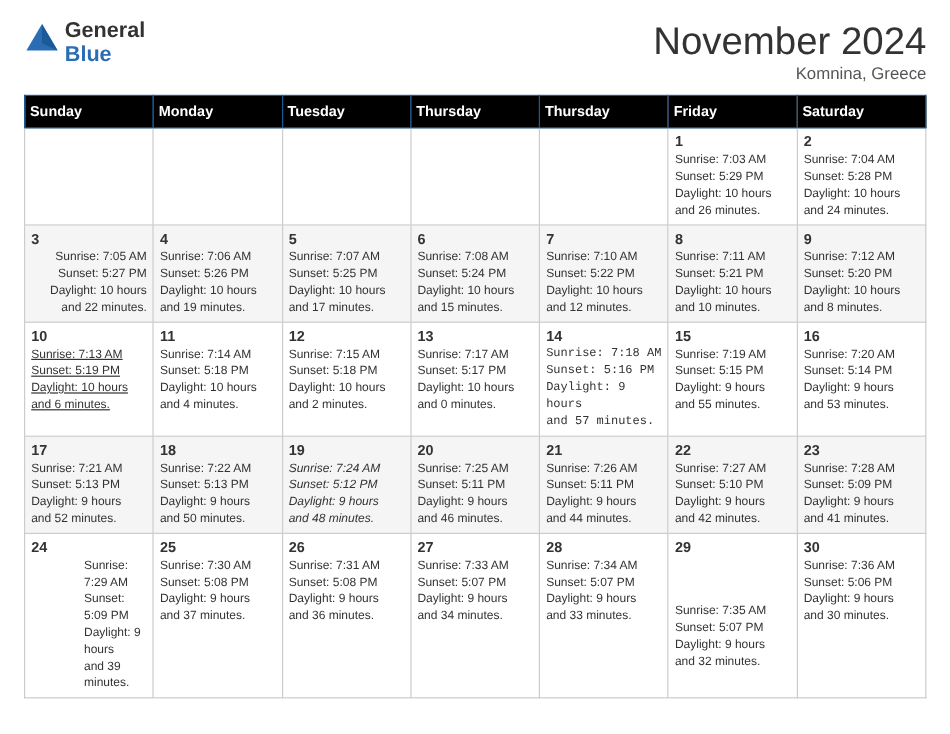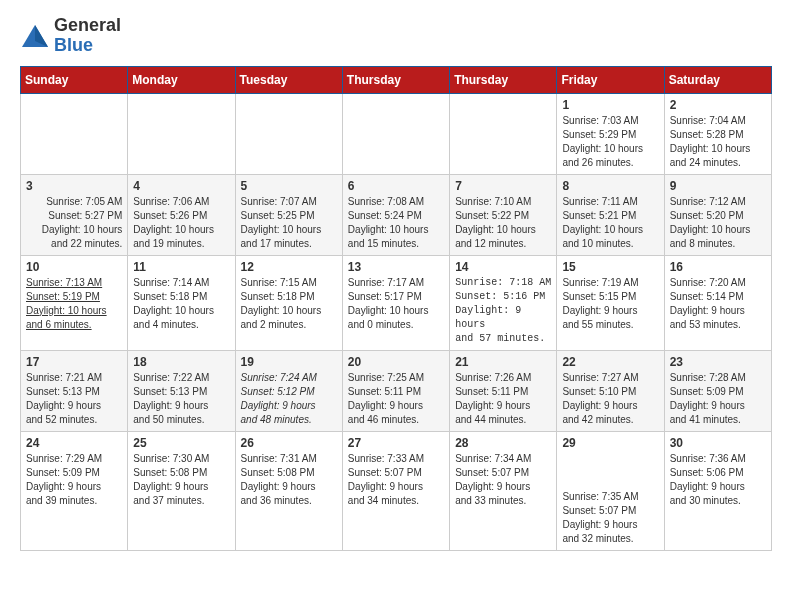--- a/index.html
+++ b/index.html
@@ -14,21 +14,20 @@
       padding: 16px 20px;
     }
     .header {
       display: flex;
       justify-content: space-between;
       align-items: flex-start;
       margin-bottom: 10px;
     }
     .logo {
       display: flex;
-      align-items: center;
     }
     .logo-text {
       font-size: 18px;
       font-weight: bold;
       line-height: 1.1;
     }
     .logo-text .general { color: #333; }
     .logo-text .blue { color: #2a6db5; }
     .logo-icon {
       width: 30px;
@@ -46,21 +45,21 @@
     .subtitle {
       font-size: 14px;
       color: #555;
     }
     .calendar {
       width: 100%;
       border-collapse: collapse;
       border: 1px solid #ccc;
     }
     .calendar th {
-      background: #b91c1c;
+      background: #000000;
       color: #fff;
       font-size: 12px;
       font-weight: bold;
       padding: 6px 4px;
       text-align: left;
       border: 1px solid #1a5a99;
     }
     .calendar td {
       vertical-align: top;
       border: 1px solid #ccc;
@@ -100,20 +99,24 @@
   <div class="header">
     <div class="logo">
       <svg class="logo-icon" viewBox="0 0 30 30" xmlns="http://www.w3.org/2000/svg">
         <polygon points="15,4 28,26 2,26" fill="#2a6db5"></polygon>
         <polygon points="15,4 28,26 15,20" fill="#1a5a99"></polygon>
       </svg>
       <div class="logo-text">
         <span class="general">General</span><br>
         <span class="blue">Blue</span>
       </div>
+    </div>
+    <div class="title-block">
+      <div class="month-title">November 2024</div>
+      <div class="subtitle">Komnina, Greece</div>
     </div>
   </div>
 
   <table class="calendar">
     <thead>
       <tr>
         <th>Sunday</th>
         <th>Monday</th>
         <th>Tuesday</th>
         <th>Thursday</th>
@@ -293,21 +296,21 @@
             <span class="day-number">23</span>
             <div class="day-info" style="white-space: pre-line;">Sunrise: 7:28 AM
 Sunset: 5:09 PM
 Daylight: 9 hours
 and 41 minutes.</div>
           </td>
         </tr>
         <tr>
           <td>
             <span class="day-number">24</span>
-            <div class="day-info" style="white-space: pre-line;">Sunrise: 7:29 AM
+            <div class="day-info" style="white-space: pre-line; margin-left: 44px;">Sunrise: 7:29 AM
 Sunset: 5:09 PM
 Daylight: 9 hours
 and 39 minutes.</div>
           </td>
           <td>
             <span class="day-number">25</span>
             <div class="day-info" style="white-space: pre-line;">Sunrise: 7:30 AM
 Sunset: 5:08 PM
 Daylight: 9 hours
 and 37 minutes.</div>

